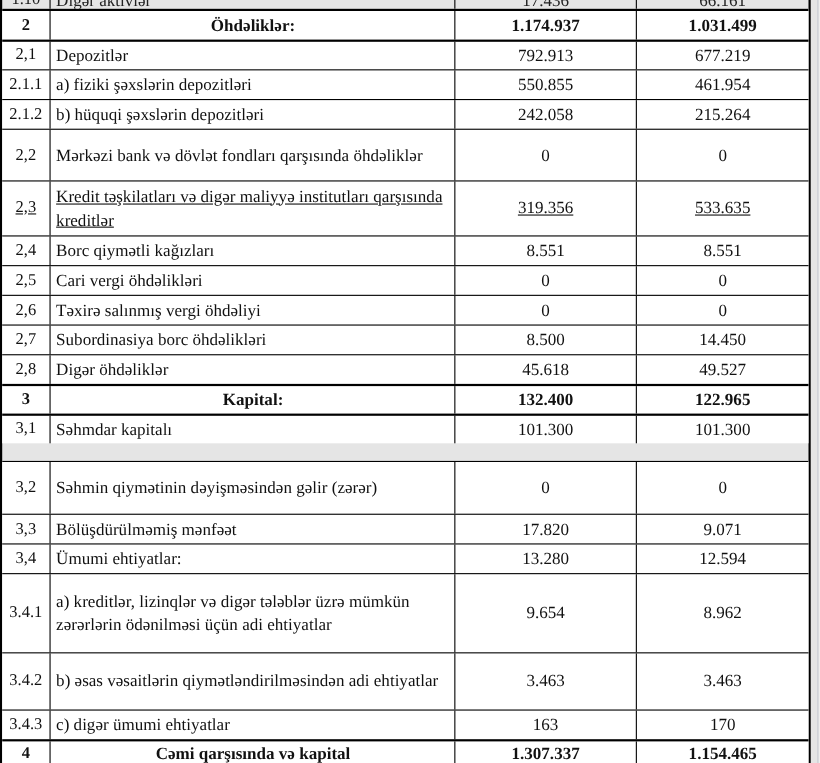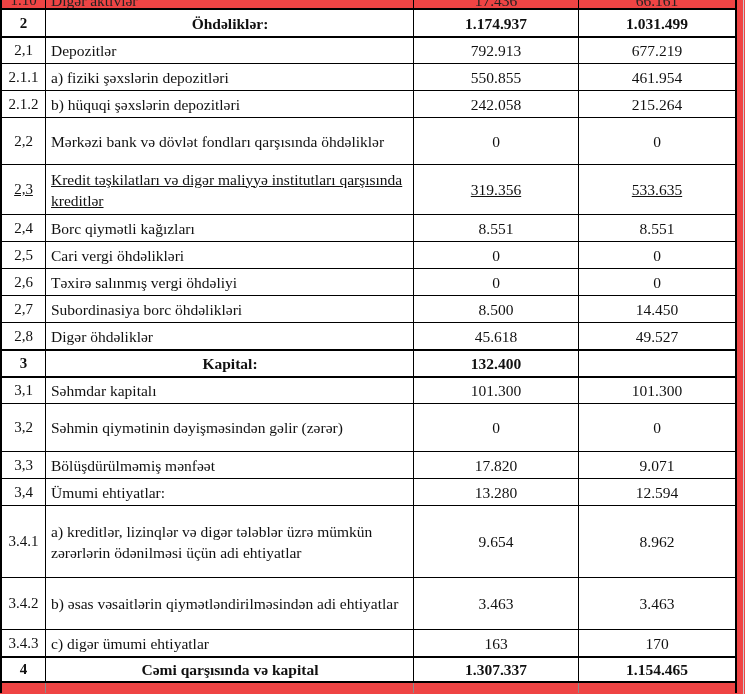--- a/index.html
+++ b/index.html
@@ -4,21 +4,21 @@
 <style>
   * { margin: 0; padding: 0; box-sizing: border-box; }
   body {
     width: 745px; height: 694px;
     background: #ffffff;
     font-family: "Liberation Serif", "DejaVu Serif", serif;
     color: #111111;
     overflow: hidden;
     position: relative;
   }
-  .page { width: 745px; height: 694px; position: relative; background: #ef4444; }
+  .page { width: 745px; height: 694px; position: relative; background: #e5e5e5; }
 
   .bs-table {
     position: absolute; left: 0; top: 0;
     width: 737px;
     border-left: 2px solid #000;
     border-right: 2px solid #000;
   }
 
   .row {
     display: grid;
@@ -177,30 +177,31 @@
           </div>
     <div class="cell val val1">45.618</div>
     <div class="cell val">49.527</div>
   </div>
         <div class="row section" style="height: 27px;">
     <div class="cell num">3</div>
     <div class="cell desc">
             <span>Kapital:</span>
           </div>
     <div class="cell val val1">132.400</div>
+    <div class="cell val">122.965</div>
   </div>
         <div class="row" style="height: 27px;">
     <div class="cell num">3,1</div>
     <div class="cell desc">
             <span>Səhmdar kapitalı</span>
           </div>
     <div class="cell val val1">101.300</div>
     <div class="cell val">101.300</div>
   </div>
-        <div class="row" style="height: 48px;">
+        <div class="row" style="height: 48px; margin-top: 16px;">
     <div class="cell num">3,2</div>
     <div class="cell desc">
             <span>Səhmin qiymətinin dəyişməsindən gəlir (zərər)</span>
           </div>
     <div class="cell val val1">0</div>
     <div class="cell val">0</div>
   </div>
         <div class="row" style="height: 27px;">
     <div class="cell num">3,3</div>
     <div class="cell desc">

